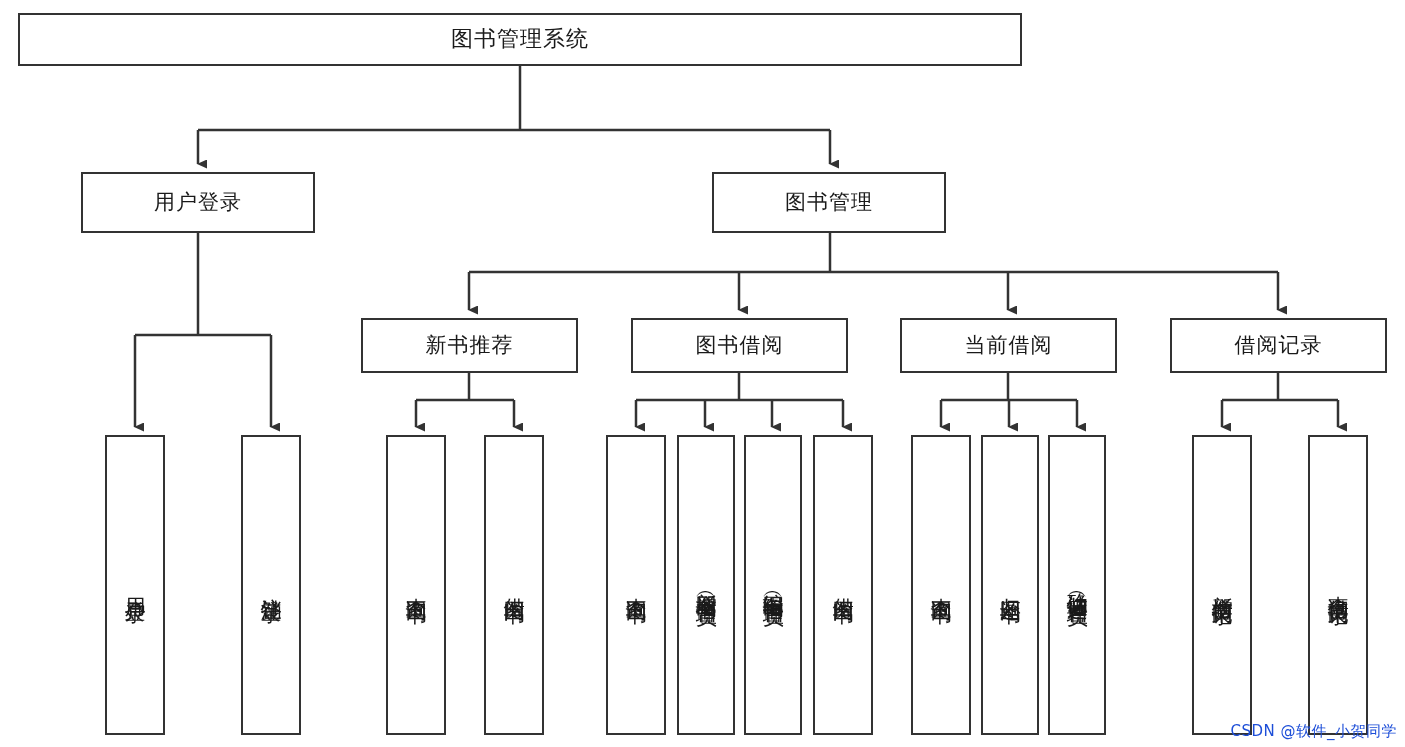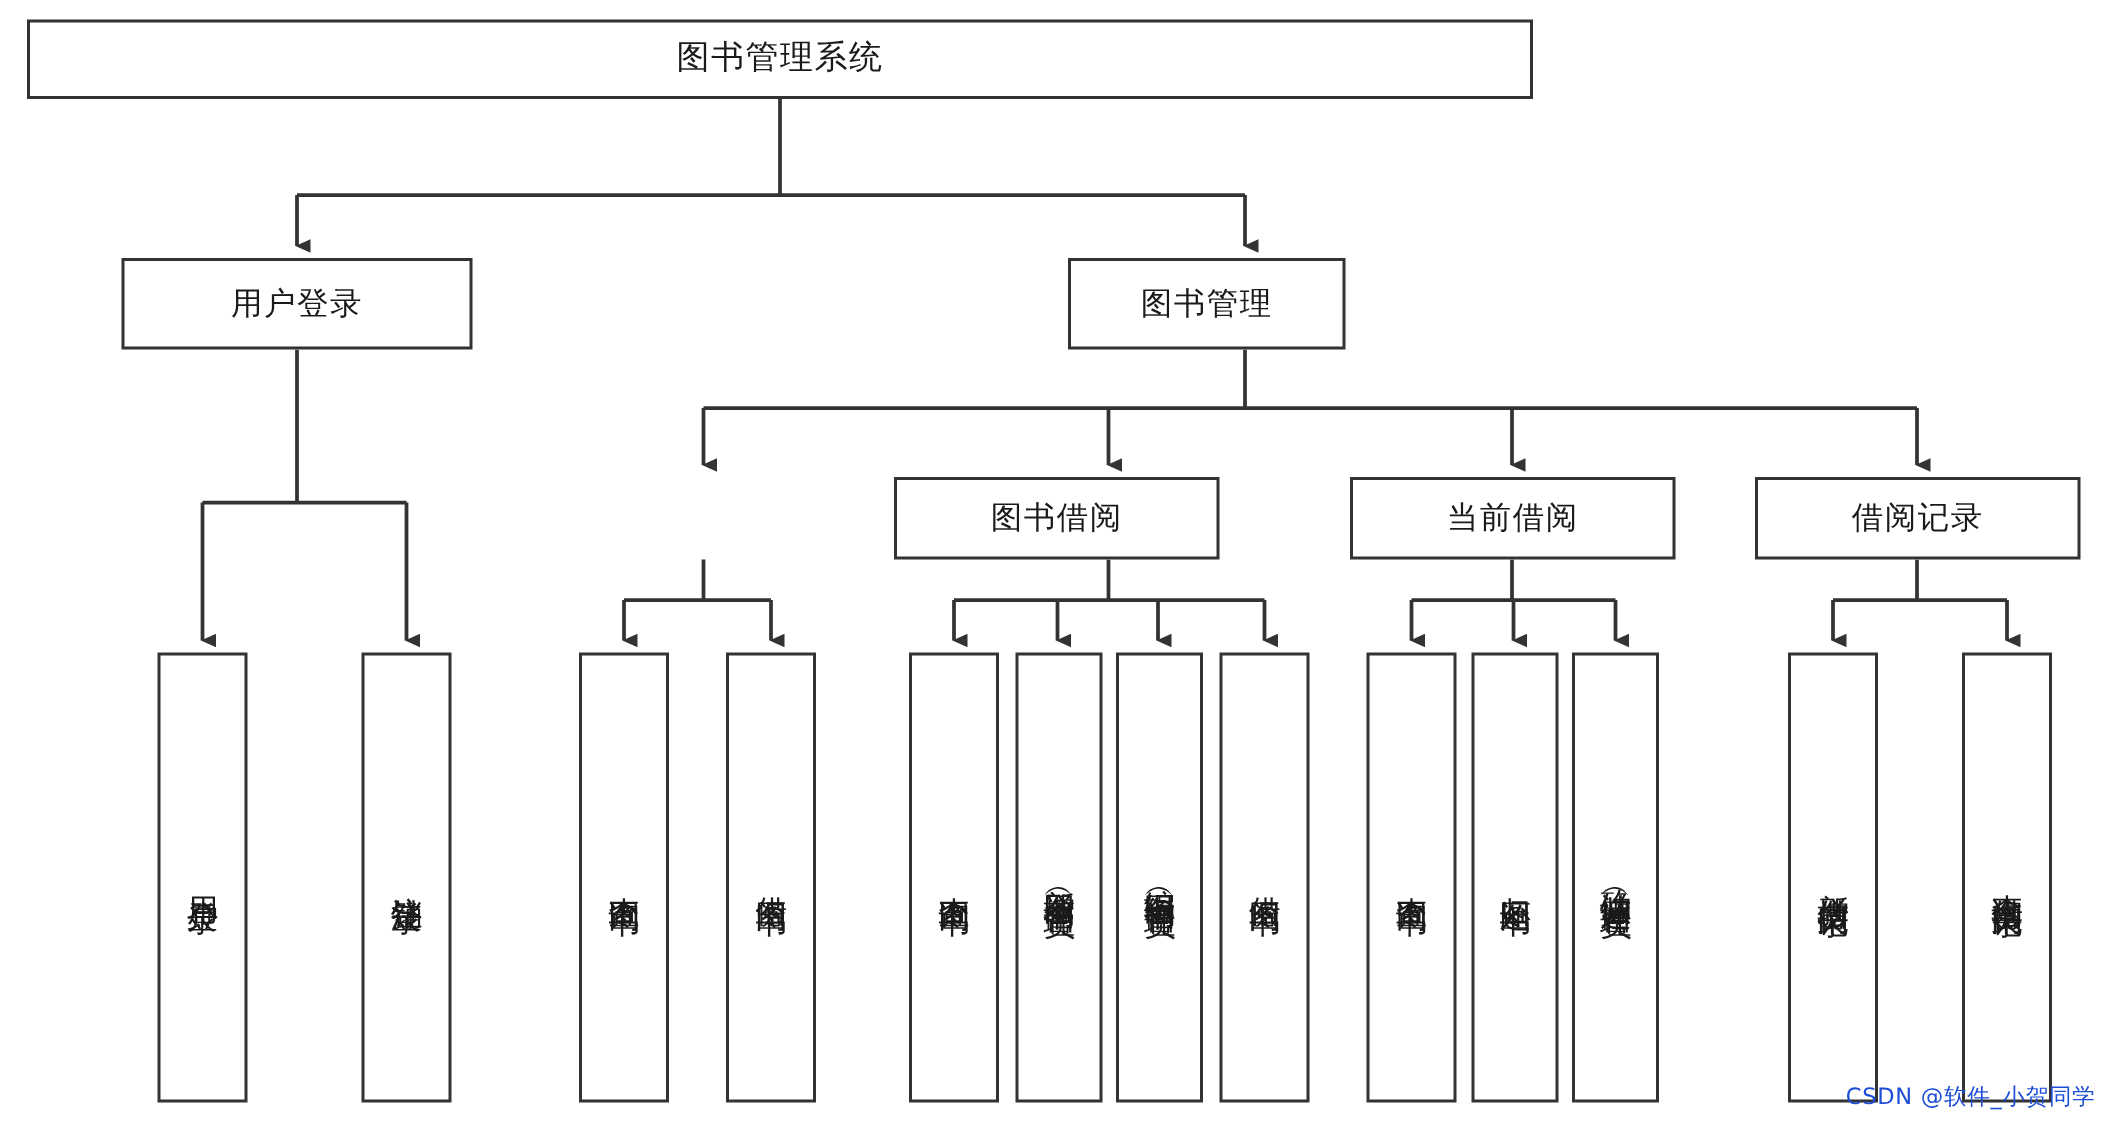--- a/index.html
+++ b/index.html
@@ -127,26 +127,29 @@
   </svg>
 
   <div class="node horizontal" id="node-root" style="left:18px; top:13px; width:1004px; height:53px;">
     <span class="label">图书管理系统</span>
   </div>
 
   <div class="node horizontal" style="left:81px; top:172px; width:234px; height:61px;">
     <span class="label">用户登录</span>
   </div>
 
-  <div class="node horizontal" style="left:712px; top:172px; width:185px; height:61px;">
+  <div class="node horizontal" style="left:712px; top:172px; width:234px; height:61px;">
     <span class="label">图书管理</span>
   </div>
 
-
-  <div class="node horizontal" style="left:596px; top:318px; width:217px; height:55px;">
+  <div class="node horizontal" style="left:361px; top:318px; width:217px; height:55px;">
+    <span class="label">新书推荐</span>
+  </div>
+
+  <div class="node horizontal" style="left:631px; top:318px; width:217px; height:55px;">
     <span class="label">图书借阅</span>
   </div>
 
   <div class="node horizontal" style="left:900px; top:318px; width:217px; height:55px;">
     <span class="label">当前借阅</span>
   </div>
 
   <div class="node horizontal" style="left:1170px; top:318px; width:217px; height:55px;">
     <span class="label">借阅记录</span>
   </div>

